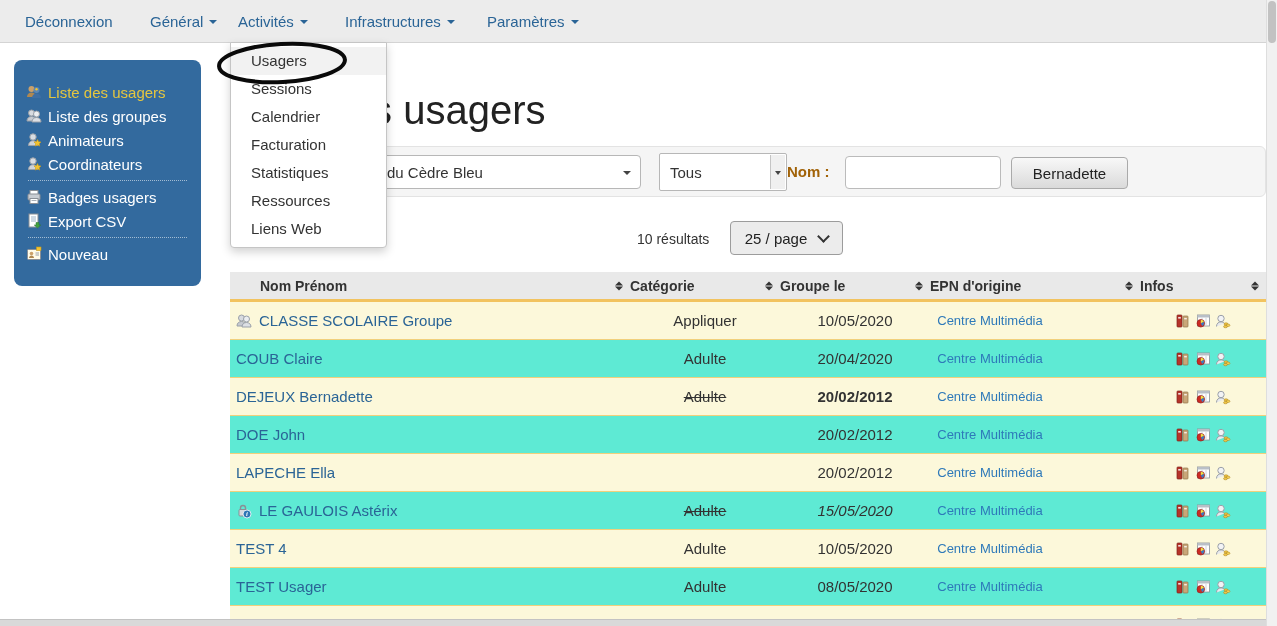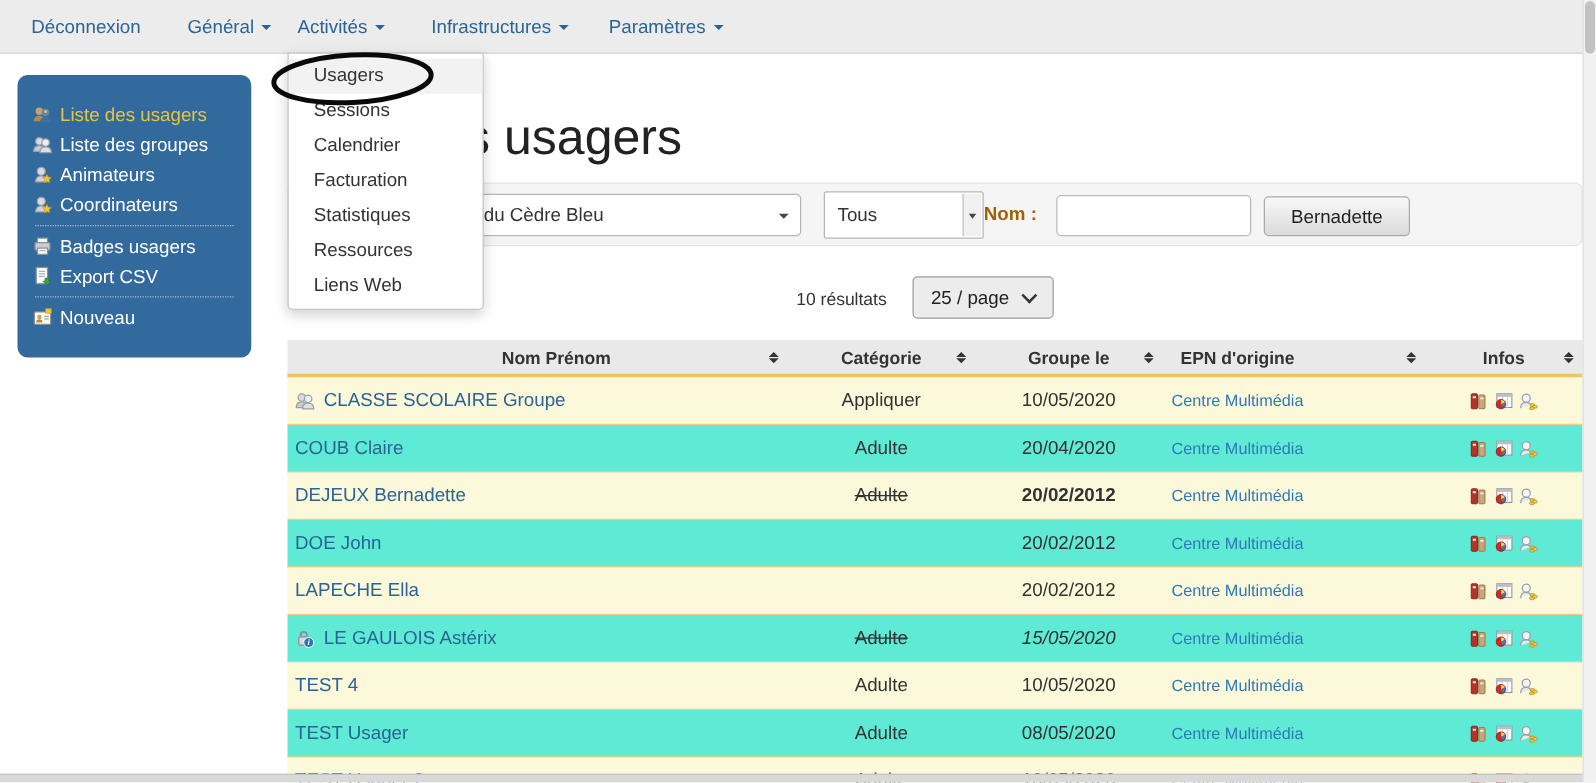--- a/index.html
+++ b/index.html
@@ -58,21 +58,21 @@
   .results-count{position:absolute;left:637px;top:231px;font-size:14px;color:#333;z-index:1;}
   .per-page{position:absolute;left:730px;top:221px;width:111px;height:32px;background:#ececec;
             border:1px solid #9c9c9c;border-radius:4px;display:flex;align-items:center;
             justify-content:center;gap:12px;font-size:15px;color:#222;cursor:pointer;z-index:1;}
   .chev{width:7px;height:7px;border-right:2px solid #333;border-bottom:2px solid #333;
         transform:rotate(45deg);margin-top:-4px;}
   
   .table{position:absolute;left:230px;top:272px;width:1036px;z-index:1;}
   .thead{display:flex;height:30px;background:#e9e9e9;border-bottom:3px solid #f2c35f;
          box-sizing:border-box;}
-  .th{position:relative;display:flex;align-items:center;justify-content:center;font-size:14px;
+  .th{position:relative;display:flex;align-items:center;font-size:14px;
       font-weight:bold;color:#333;box-sizing:border-box;cursor:pointer;}
   .c1{width:400px}.c2{width:150px}.c3{width:150px}.c4{width:210px}.c5{width:126px}
   .th.c1{padding-left:30px;}
   .th.c4,.td.c4{padding-right:90px;}
   .sort{position:absolute;right:7px;top:50%;transform:translateY(-50%);display:flex;
         flex-direction:column;gap:1px;align-items:center;}
   .tri-up{width:0;height:0;border-left:4px solid transparent;border-right:4px solid transparent;
           border-bottom:4px solid #333;}
   .tri-dn{width:0;height:0;border-left:4px solid transparent;border-right:4px solid transparent;
           border-top:4px solid #333;}

